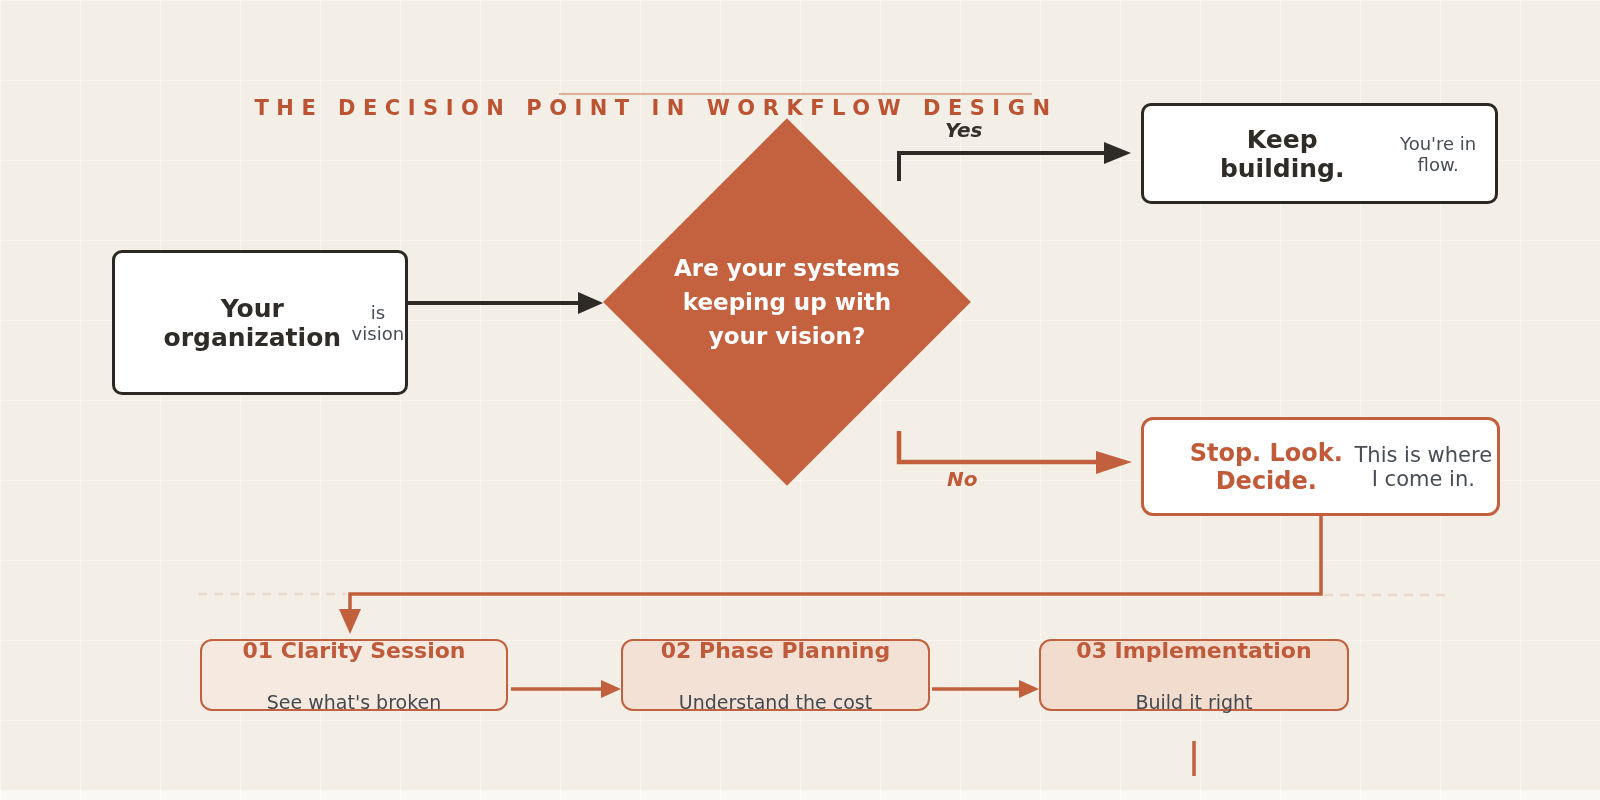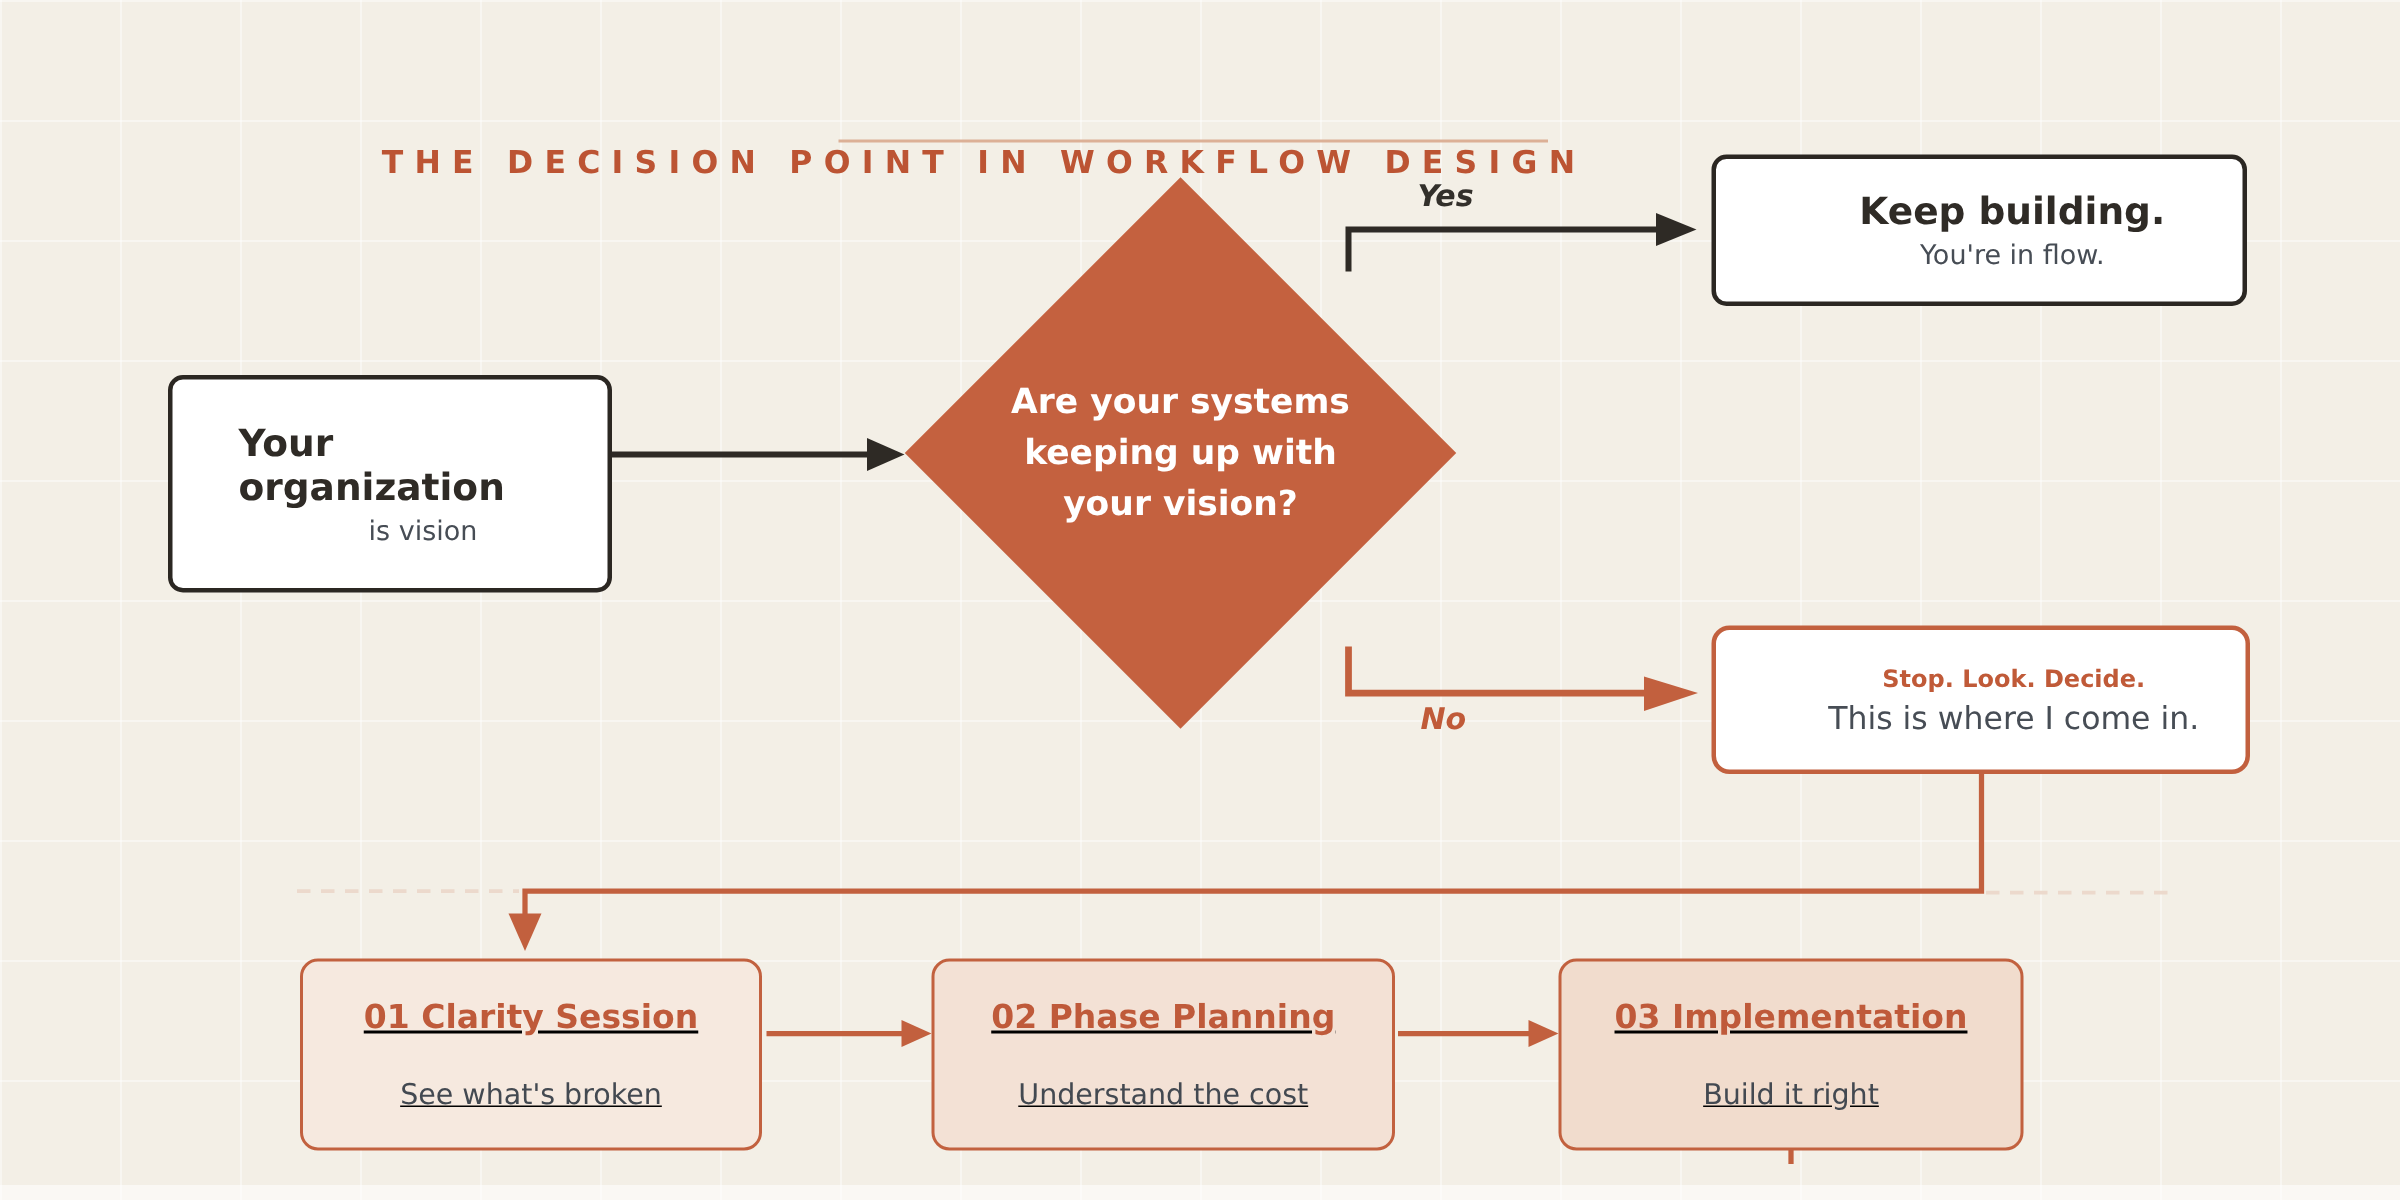--- a/index.html
+++ b/index.html
@@ -33,41 +33,41 @@
   .title-underline {
     position: absolute; left: 559px; top: 93px;
     width: 473px; height: 2px;
     background: #dcb096;
   }
 
   .overlay { position: absolute; left: 0; top: 0; pointer-events: none; }
 
   .node {
     position: absolute;
-    display: flex; flex-direction: column;
+    display: flex; 
     align-items: center; justify-content: center;
-    text-align: left;
+    text-align: center;
     background: #ffffff;
     border: 3px solid #2b2722;
     border-radius: 10px;
     box-sizing: border-box;
     gap: 5px;
     padding-left: 44px;
   }
   .node-title { font-size: 25px; font-weight: bold; color: #2f2b26; }
   .node-sub   { font-size: 18px; color: #474d55; }
 
   .node-start { left: 112px; top: 250px; width: 296px; height: 145px; }
   .node-keep  { left: 1141px; top: 103px; width: 357px; height: 101px; }
 
   .node-stop  {
     left: 1141px; top: 417px; width: 359px; height: 99px;
     border: 3px solid #c2603e; border-radius: 12px;
   }
-  .node-stop .node-title { color: #c05a38; font-size: 16px; }
+  .node-stop .node-title { color: #c05a38; font-size: 24px; }
   .node-stop .node-sub   { font-size: 21px; }
 
   .diamond-shape {
     position: absolute; left: 657px; top: 172px;
     width: 260px; height: 260px;
     background: #c4613f;
     transform: rotate(45deg);
   }
   .diamond-text {
     position: absolute; left: 637px; top: 251px; width: 300px;
@@ -76,29 +76,28 @@
   }
 
   .edge-label {
     position: absolute; width: 120px; 
     font-size: 20px; font-weight: bold; font-style: italic;
   }
   .edge-label.yes { left: 945px; top: 118px; color: #33302b; }
   .edge-label.no  { left: 947px; top: 467px; color: #c05a38; }
 
   .phase {
-    position: absolute; top: 639px; height: 128px;
+    position: absolute; top: 639px; height: 72px;
     display: flex; flex-direction: column;
     align-items: center; justify-content: center;
     text-align: center;
     border: 2.5px solid #c2613f;
     border-radius: 12px;
     box-sizing: border-box;
     gap: 4px;
-    text-decoration: underline;
   }
   .phase-title { font-size: 22px; font-weight: bold; color: #bf5a3a; }
   .phase-sub   { font-size: 19px; color: #434951; margin-top: 24px; }
   .phase-1 { left: 200px;  width: 308px; background: #f6e9df; }
   .phase-2 { left: 621px;  width: 309px; background: #f3e1d5; }
   .phase-3 { left: 1039px; width: 310px; background: #f1dccd; }
 </style>
 </head>
 <body>
 

